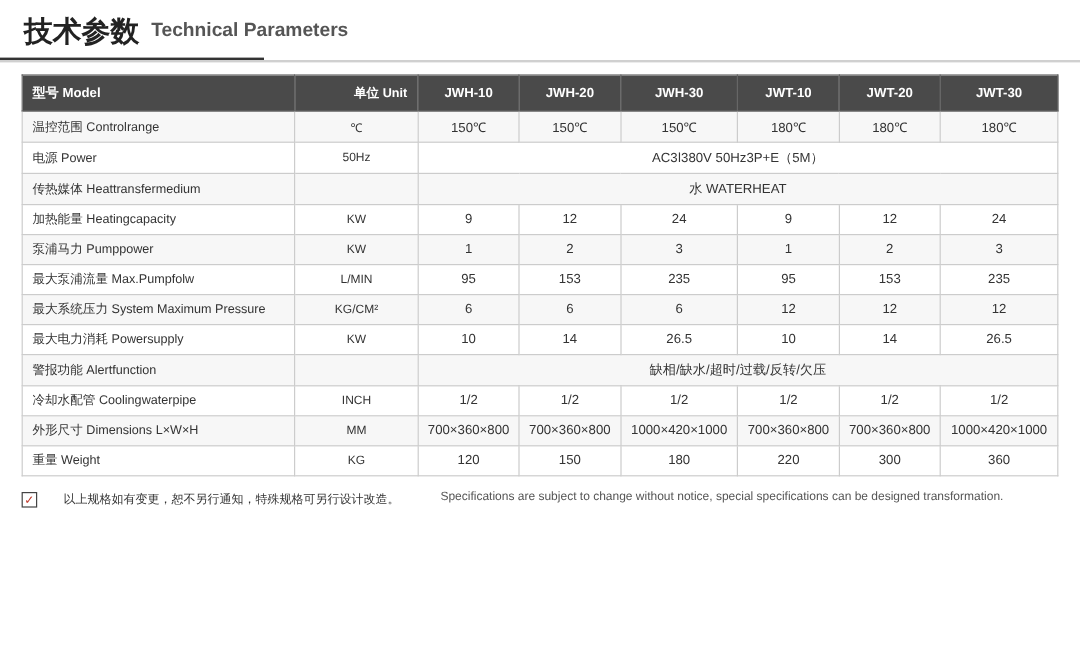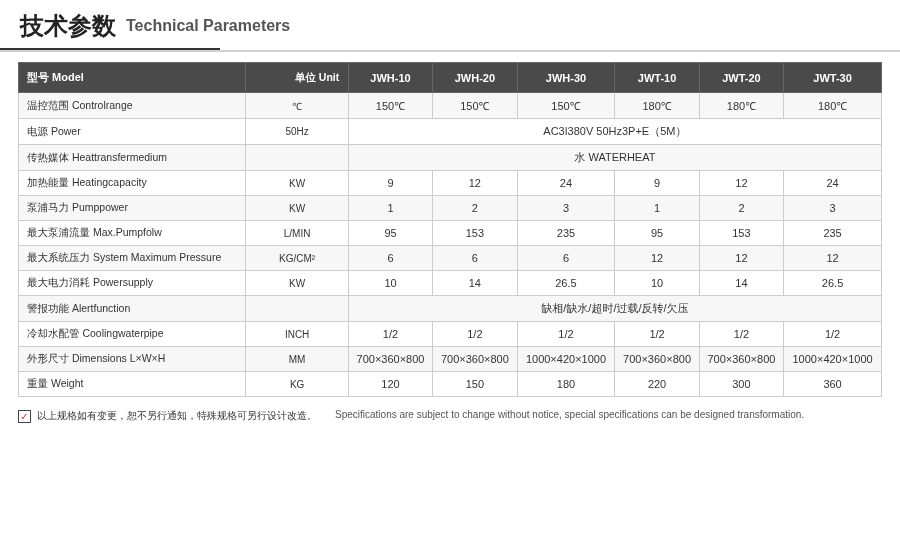--- a/index.html
+++ b/index.html
@@ -101,21 +101,21 @@
       text-align: center;
     }
 
     
     .footer-note {
       padding: 6px 18px 8px 18px;
       display: flex;
       align-items: flex-start;
       font-size: 10px;
       color: #444;
-      gap: 6px;
+      gap: 22px;
     }
     .footer-checkbox {
       width: 13px;
       height: 13px;
       border: 1.5px solid #444;
       display: inline-flex;
       align-items: center;
       justify-content: center;
       flex-shrink: 0;
       margin-top: 1px;

